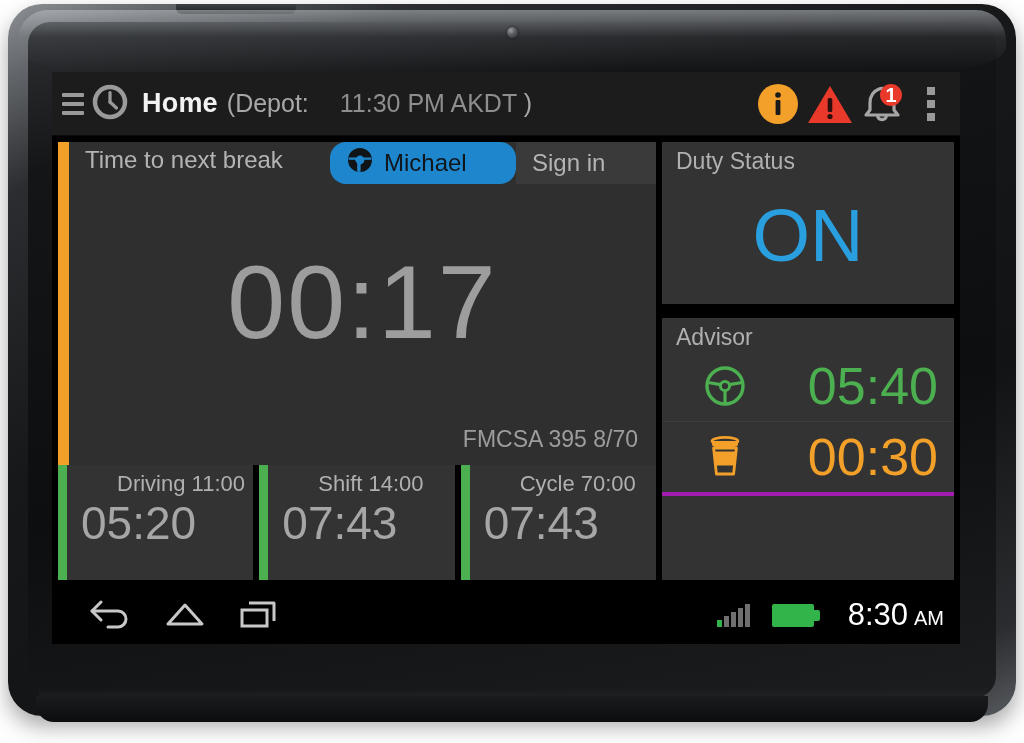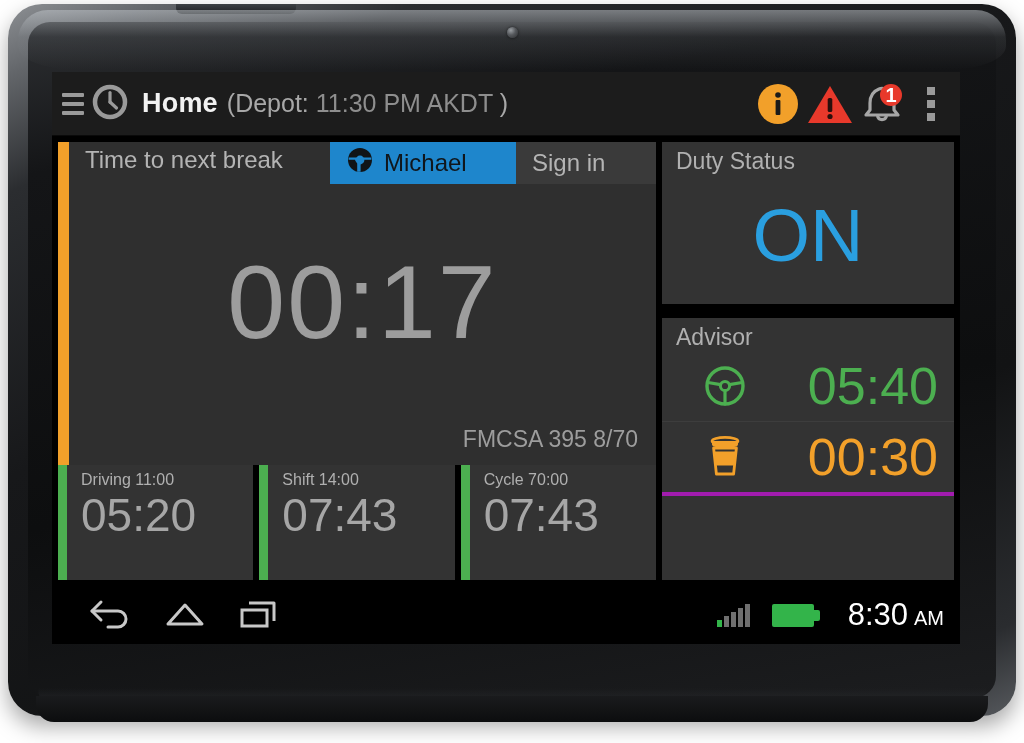--- a/index.html
+++ b/index.html
@@ -140,21 +140,21 @@
     font-size: 27px;
     font-weight: bold;
     letter-spacing: 0.2px;
   }
   .title-depot {
     color: #a8a8a8;
     font-size: 25px;
     margin-left: 9px;
     font-weight: normal;
   }
-  .title-depot .depot-time { color: #8e8e8e; }
+  .title-depot .depot-time { color: #8e8e8e; margin-left: 24px; }
   .bar-spacer { flex: 1 1 auto; }
   .bar-icon {
     width: 52px;
     height: 52px;
     display: flex;
     align-items: center;
     justify-content: center;
     cursor: pointer;
     flex: 0 0 auto;
   }
@@ -230,20 +230,21 @@
     padding: 0 16px;
     font-size: 24px;
     cursor: pointer;
     height: 42px;
     box-sizing: border-box;
   }
   .tab-driver {
     background: #1e86cc;
     color: #10161b;
     min-width: 186px;
+    border-radius: 16px;
   }
   .tab-signin {
     background: #3a3a3a;
     color: #b4b4b4;
     min-width: 140px;
   }
   .break-timer {
     flex: 1 1 auto;
     display: flex;
     align-items: center;
@@ -274,23 +275,24 @@
     flex: 1 1 0;
     background: #333333;
     border-left: 9px solid #4caf50;
     display: flex;
     flex-direction: column;
     padding: 6px 0 0 0;
     min-width: 0;
   }
   .metric-title {
     color: #b0b0b0;
-    font-size: 16px;
+    font-size: 22px;
     padding-left: 14px;
     white-space: nowrap;
+    margin-left: 36px;
   }
   .metric-value {
     color: #a6a6a6;
     font-size: 46px;
     padding-left: 14px;
     line-height: 1.05;
     margin-top: 2px;
   }
 
   

